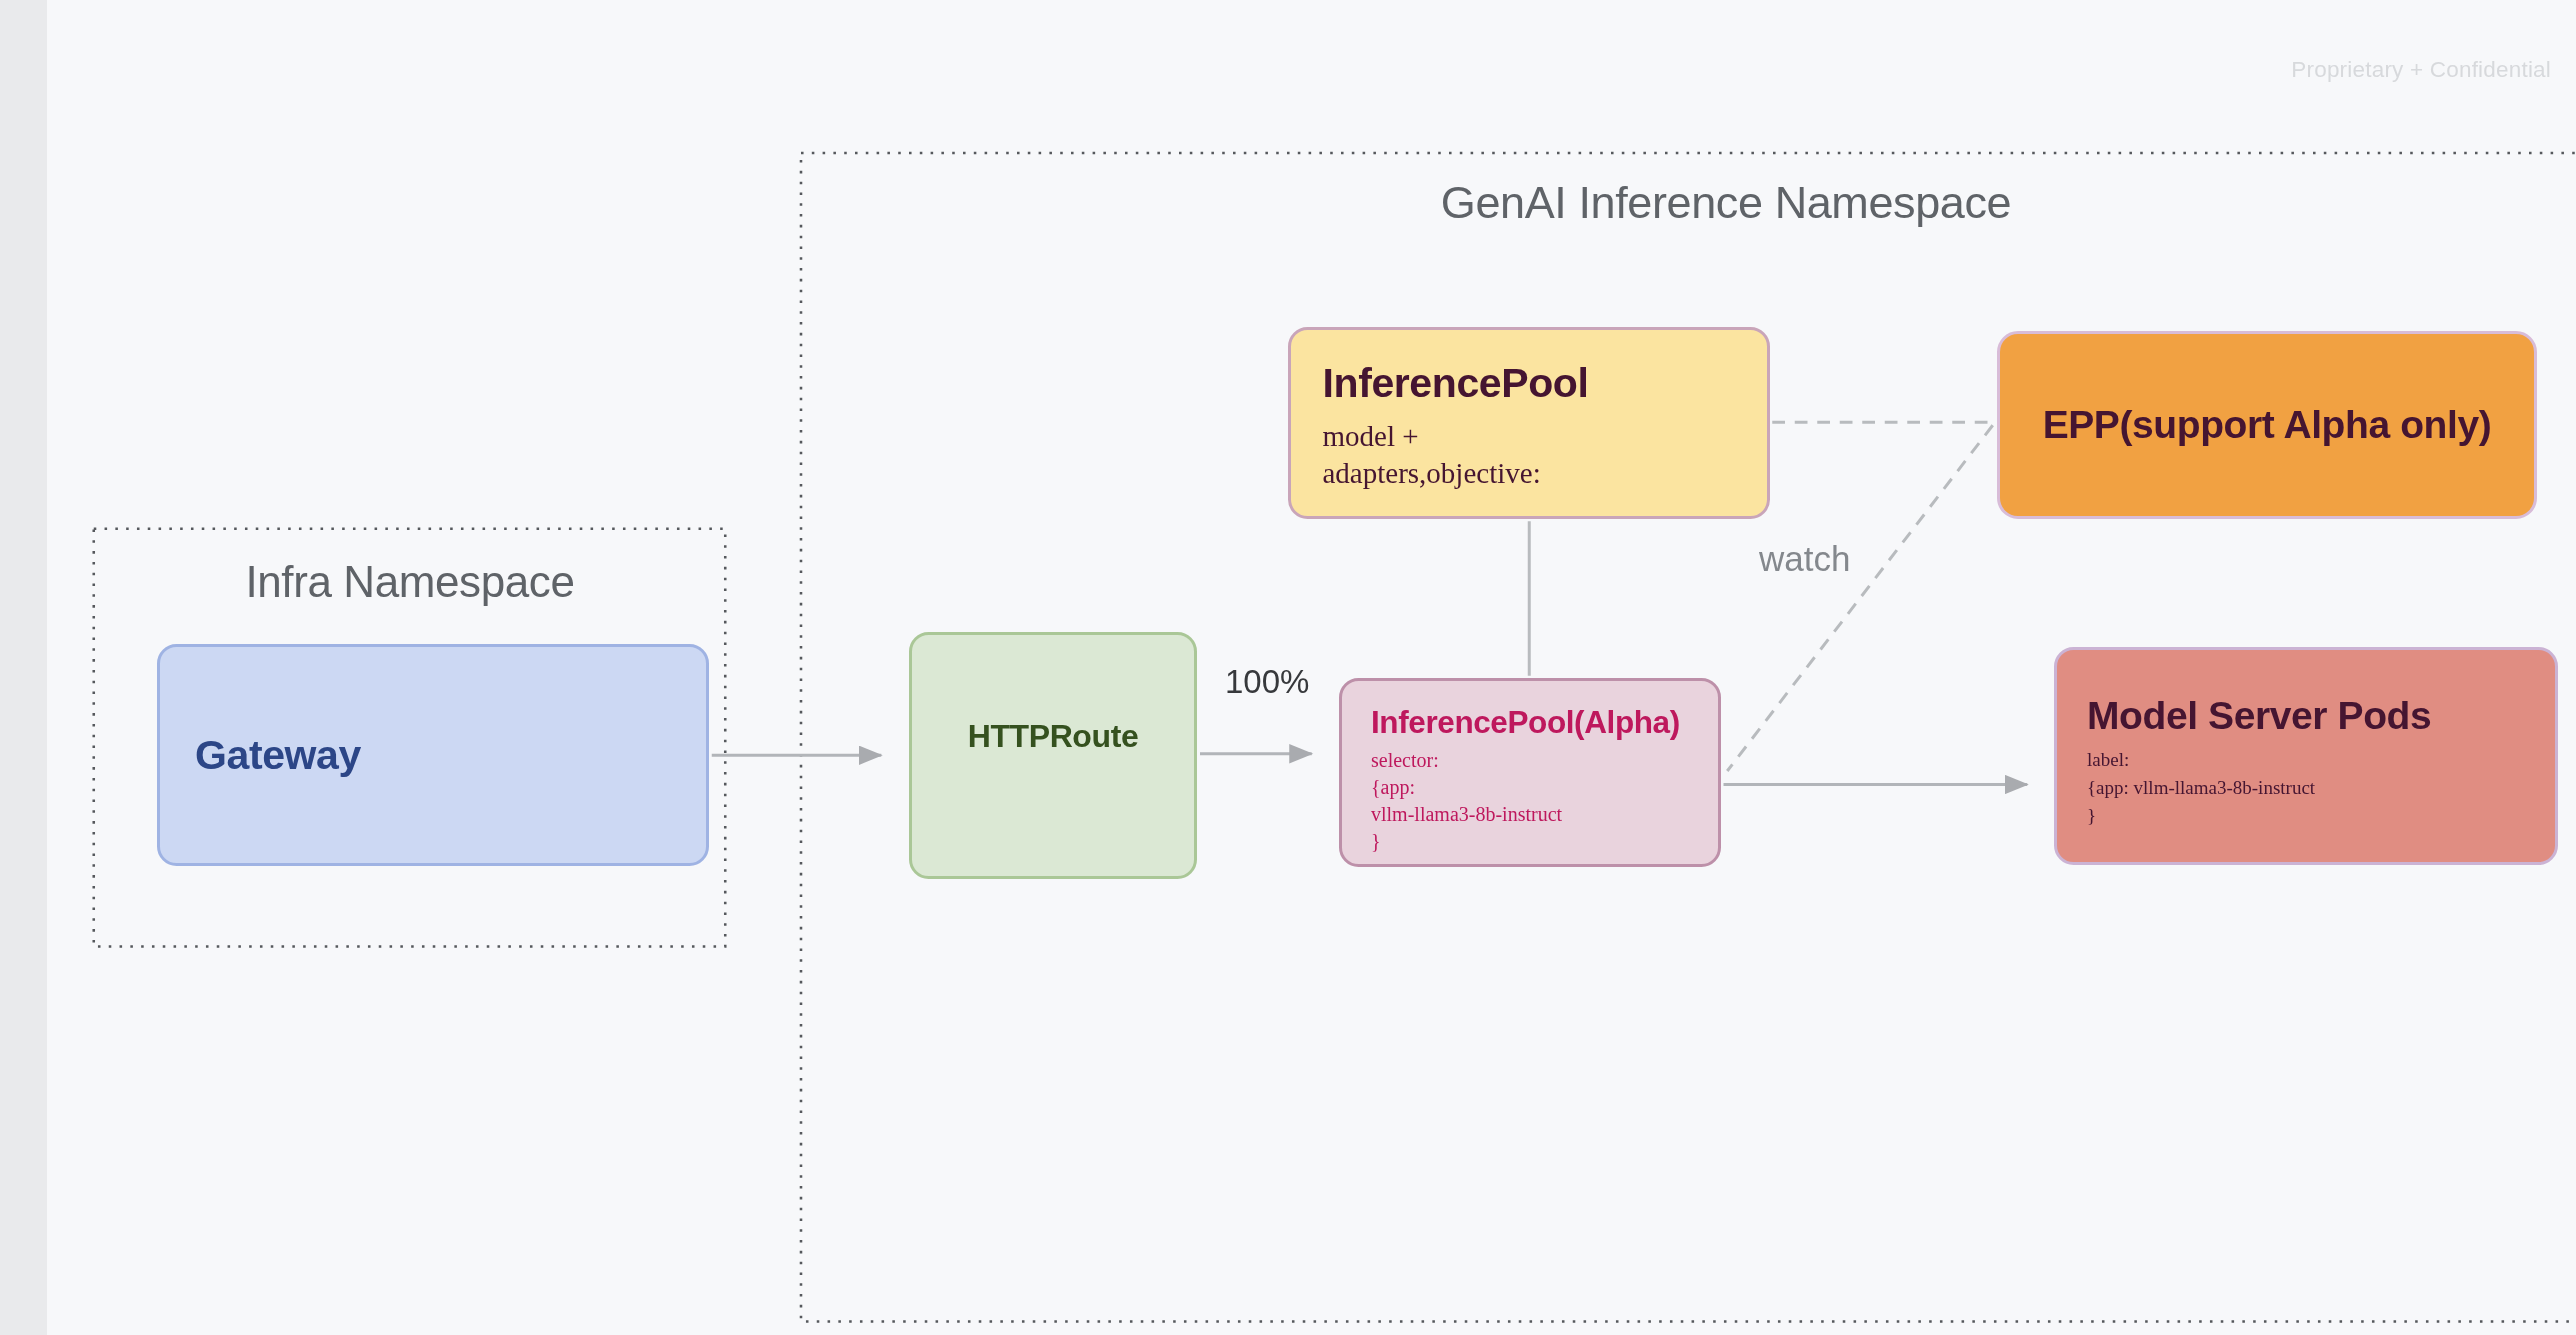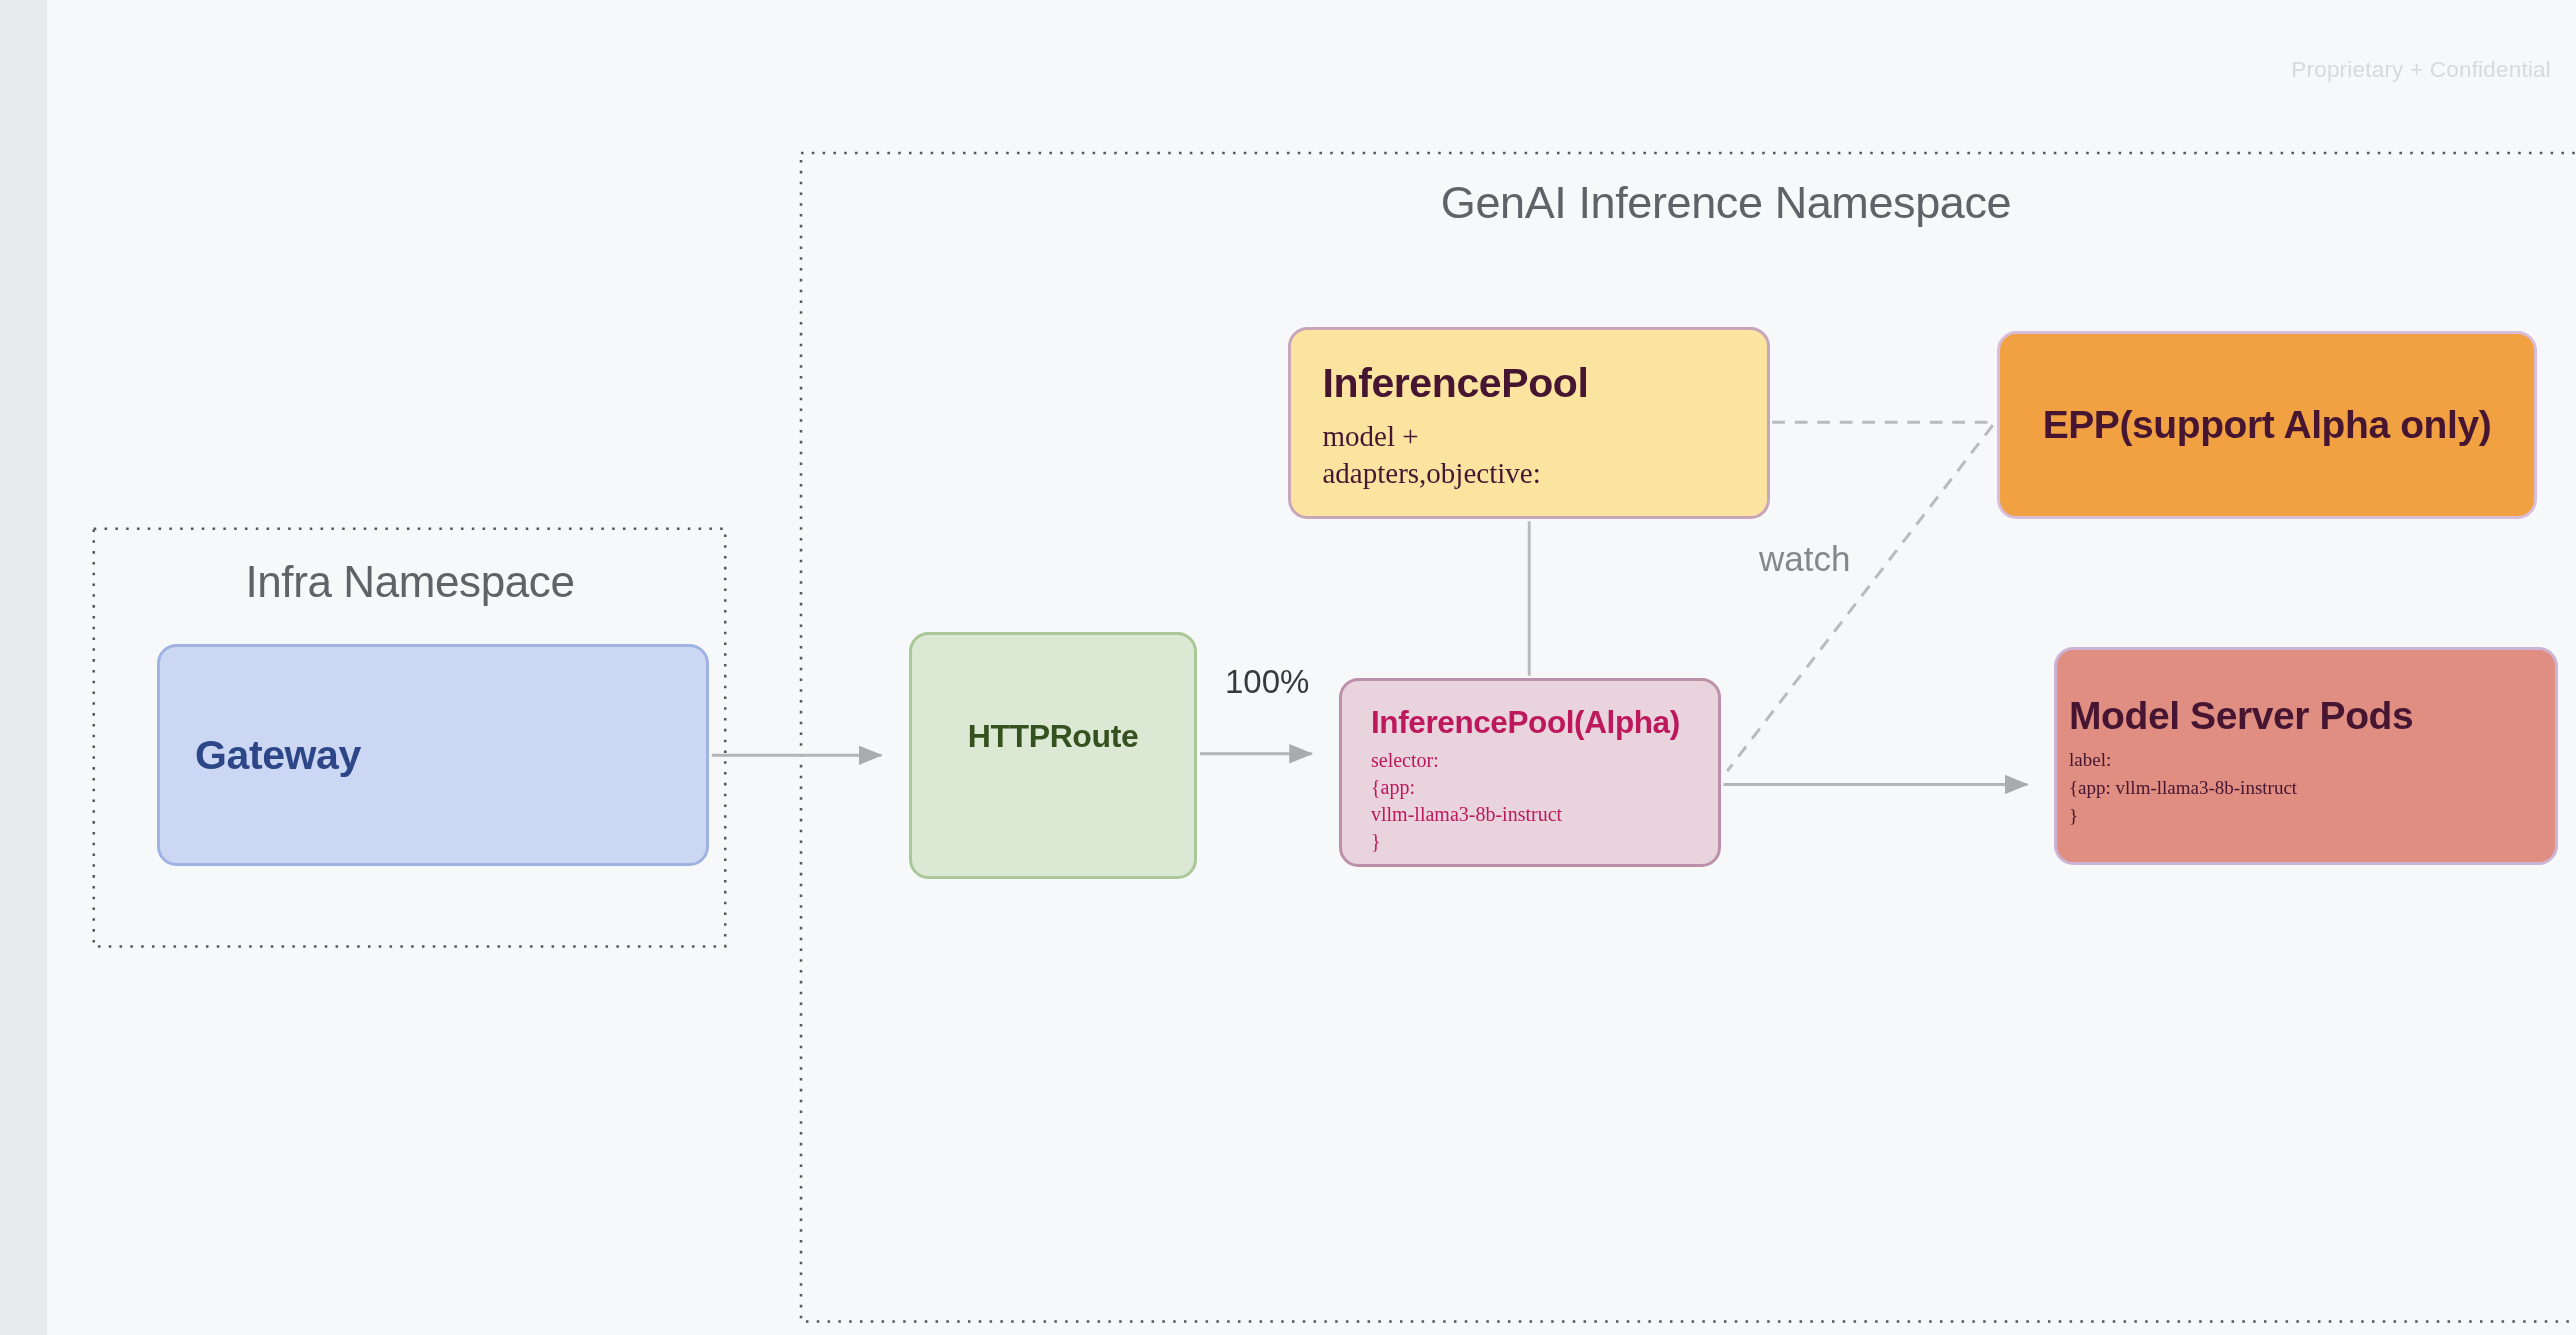--- a/index.html
+++ b/index.html
@@ -52,36 +52,36 @@
     left:1241px; top:327px; width:482px; height:192px;
     background:#fbe4a0; border-color:#c9a5b9;
     padding:30px 0 0 31.5px;
   }
   .inference-model .title{ font-size:41px; color:#451531; margin-bottom:10.5px;}
   .inference-model .code{ font-size:29px; line-height:37px; color:#451531;}
 
   .epp{
     left:1950px; top:331px; width:540px; height:188px;
     background:#f1a142; border-color:#d8bcd8;
-    display:flex; align-items:center; justify-content:center;
+    display:flex; align-items:center; justify-content:center;border-radius:21px;
   }
   .epp .title{ font-size:39px; color:#451531; }
 
   .inference-pool{
     left:1292px; top:678px; width:382px; height:189px;
     background:#e9d3dd; border-color:#bd90a9;
     padding:22.5px 0 0 29px;
   }
   .inference-pool .title{ font-size:31.5px; color:#be185d; margin-bottom:6px;}
   .inference-pool .code{ font-size:20px; line-height:27px; color:#be185d;}
 
   .model-server-pods{
     left:2007px; top:647px; width:504px; height:218px;
     background:#e08d82; border-color:#cbb3d4;
-    padding:44px 0 0 12px;
+    padding:44px 0 0 30px;
   }
   .model-server-pods .title{ font-size:39px; color:#451531; margin-bottom:7.5px;}
   .model-server-pods .code{ font-size:19px; line-height:28px; color:#451531;}
 
   .edge-label{ position:absolute; white-space:nowrap; }
   .weight-label{ left:1178px; top:663px; font-size:33px; color:#37393c; }
   .watch-label{ left:1712px; top:539px; font-size:35px; color:#84888d; }
 
   .brand-logo{
     position:absolute; left:2382px; top:1326px;

